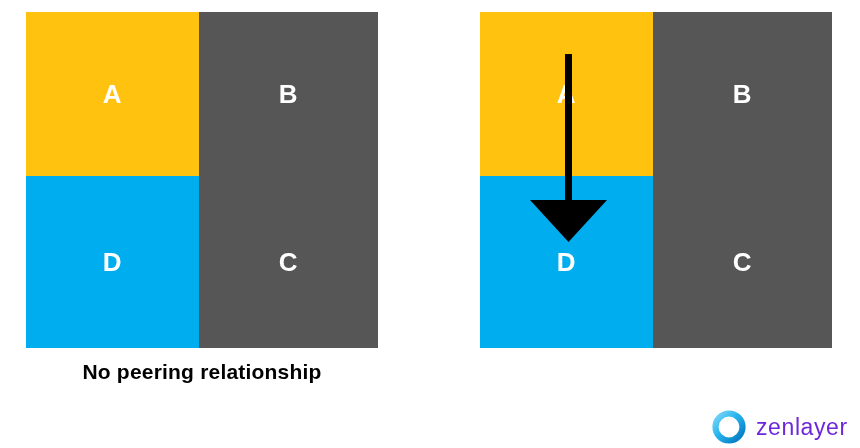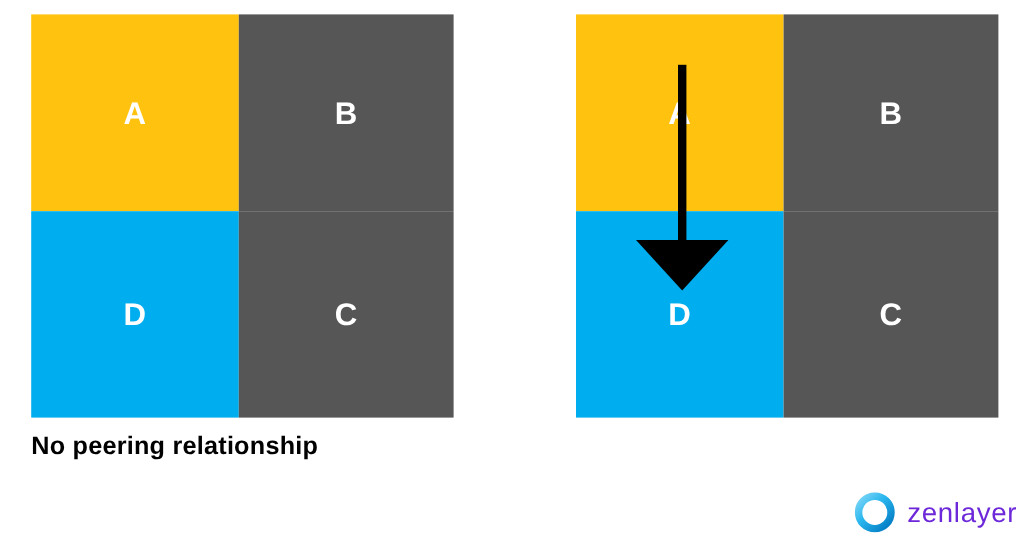--- a/index.html
+++ b/index.html
@@ -65,21 +65,21 @@
     overflow: visible;
     pointer-events: none;
   }
 
   
   .caption {
     position: absolute;
     top: 358px;
     height: 28px;
     line-height: 28px;
-    text-align: left;
+    text-align: center;
     color: #000000;
     font-family: "Liberation Sans", sans-serif;
     font-weight: bold;
     font-size: 21px;
     letter-spacing: 0.2px;
     white-space: nowrap;
   }
   #caption-left  { left: 26px;  width: 352px; }
   #caption-right { left: 480px; width: 352px; }
 

